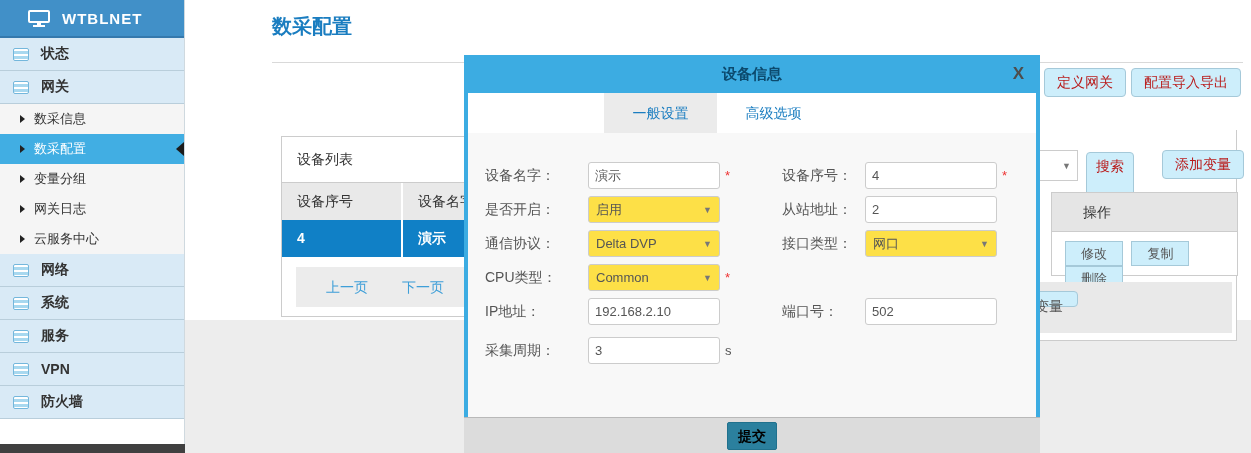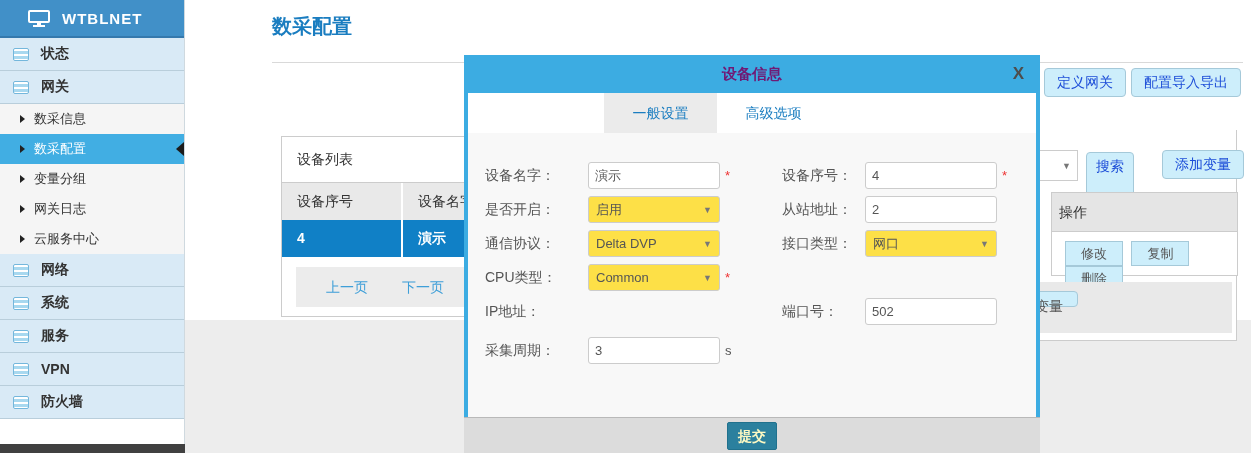--- a/index.html
+++ b/index.html
@@ -27,21 +27,21 @@
     border-top:4px solid transparent; border-bottom:4px solid transparent; border-left:5px solid #222; }
   .sb-sub.selected { background:#41aee3; color:#fff; }
   .sb-sub.selected .notch { position:absolute; right:0; top:50%; margin-top:-7px; width:0; height:0;
     border-top:7px solid transparent; border-bottom:7px solid transparent; border-right:8px solid #1c1c1c; }
   .sb-bottom-bar { position:absolute; left:0; bottom:0; width:185px; height:9px; background:#404040; }
 
   
   #page-title { position:absolute; left:272px; top:13px; font-size:20px; font-weight:bold; color:#1a7dc0; z-index:1; }
   #title-hr { position:absolute; left:272px; top:62px; width:971px; height:1px; background:#d9d9d9; z-index:1; }
   .btn-lite { position:absolute; height:29px; line-height:27px; padding:0 12px; background:#cdeefb;
-    border:1px solid #a5c9d9; border-radius:4px; color:#1d4ed8; font-size:14px; text-align:center;
+    border:1px solid #a5c9d9; border-radius:4px; color:#b91c1c; font-size:14px; text-align:center;
     cursor:pointer; z-index:1; }
   #btn-define-gateway { left:1044px; top:68px; }
   #btn-config-ie { left:1131px; top:68px; }
   #bottom-gray { position:absolute; left:185px; top:320px; right:0; bottom:0; background:#ededed; z-index:0; }
   #right-card { position:absolute; left:690px; top:130px; width:547px; height:211px; background:#fff;
     border-right:1px solid #ccc; border-bottom:1px solid #ccc; z-index:1; }
 
   
   #device-card { position:absolute; left:281px; top:136px; width:560px; height:181px; background:#fff;
     border:1px solid #ccc; z-index:1; }
@@ -57,36 +57,36 @@
   .pager-link { color:#3f9fd8; margin-left:30px; cursor:pointer; }
   .pager-num { color:#3f9fd8; margin-left:46px; }
 
   
   #search-select { position:absolute; left:1012px; top:150px; width:66px; height:31px; background:#fff;
     border:1px solid #ccc; z-index:1; cursor:pointer; }
   #search-select .sel-caret { position:absolute; right:6px; top:10px; font-size:9px; color:#777; }
   #btn-search { left:1086px; top:152px; height:44px; line-height:26px; padding:0 9px; }
   #btn-add-variable { left:1162px; top:150px; }
   #ops-table { position:absolute; left:1051px; top:192px; width:187px; z-index:1; }
-  .ops-header { height:40px; line-height:39px; padding-left:7px; background:#e5e5e5;
+  .ops-header { height:40px; line-height:39px; padding-left:31px; background:#e5e5e5;
     border:1px solid #ccc; font-size:14px; color:#333; }
   .ops-row { height:44px; background:#fff; border:1px solid #ccc; border-top:none; padding:9px 0 0 13px; }
   .btn-mini { display:inline-block; height:25px; line-height:23px; padding:0 15px; background:#cdeefb;
     border:1px solid #a5c9d9; border-radius:0; color:#555; font-size:13px; margin-right:4px; cursor:pointer; }
   #gray-panel { position:absolute; left:1005px; top:282px; width:227px; height:51px; background:#e9e9e9; z-index:1; }
   #btn-partial-variable { position:absolute; left:15px; top:9px; height:16px; line-height:29px; width:58px;
     background:#cdeefb; border:1px solid #a5c9d9; border-radius:4px; color:#555; font-size:14px;
     text-align:center; cursor:pointer; }
 
   
   #modal { position:absolute; left:464px; top:55px; width:576px; height:398px; z-index:10;
     border-left:4px solid #3cace2; border-right:4px solid #3cace2; background:#f8f8f8; }
   .m-header { position:relative; height:38px; background:#3cace2; margin:0 -4px; }
   .m-title { position:absolute; left:0; right:0; top:0; height:38px; line-height:38px; text-align:center;
-    color:#701a75; font-weight:bold; font-size:15px; }
+    color:#0c4a6e; font-weight:bold; font-size:15px; }
   .m-close { position:absolute; right:16px; top:8px; font-size:17px; font-weight:bold; color:#4d4d4d;
     cursor:pointer; line-height:22px; }
   .m-tabs { position:relative; height:40px; background:#fff; }
   .m-tab { position:absolute; top:0; width:113px; height:40px; line-height:40px; text-align:center;
     font-size:14px; color:#1a7dc0; cursor:pointer; background:#fff; }
   .m-tab.active { background:#ebebeb; }
   #tab-general { left:136px; }
   #tab-advanced { left:249px; }
   .m-body { position:relative; height:284px; background:#f8f8f8; }
   .f-label { position:absolute; width:102px; height:27px; line-height:27px; font-size:14px; color:#555; }
@@ -97,21 +97,21 @@
     background:#fde047; font-size:13px; color:#555; line-height:25px; padding-left:7px; cursor:pointer; }
   .f-select .sel-caret { position:absolute; right:7px; top:9px; font-size:9px; color:#777; line-height:9px; }
   .req { position:absolute; width:10px; color:#ee3333; font-size:13px; line-height:27px; }
   .suffix { position:absolute; font-size:13px; color:#555; line-height:27px; }
   .lx { left:17px; } .lin { left:120px; } .lreq { left:257px; }
   .rx { left:314px; } .rin { left:397px; } .rreq { left:534px; }
   .r1 { top:29px; } .r2 { top:63px; } .r3 { top:97px; } .r4 { top:131px; } .r5 { top:165px; } .r6 { top:204px; }
   .m-footer { position:absolute; left:-4px; right:-4px; bottom:0; height:36px; background:#dcdcdc;
     border-top:1px solid #b9b9b9; }
   #btn-submit { position:absolute; left:50%; margin-left:-25px; top:4px; width:50px; height:28px;
-    background:#2b809e; border:1px solid #20718d; border-radius:2px; color:#fef9c3; font-weight:bold;
+    background:#2b809e; border:1px solid #20718d; border-radius:2px; color:#000000; font-weight:bold;
     font-size:14px; text-align:center; line-height:26px; cursor:pointer; }
 </style>
 </head>
 <body>
 
 <div id="page">
 
   <div id="bottom-gray"></div>
 
   <div id="sidebar">
@@ -259,20 +259,21 @@
       </div>
 
       <div class="f-label lx r4">CPU类型：</div>
       <div class="f-select lin r4">
         <span>Common</span>
         <span class="sel-caret">▼</span>
       </div>
       <div class="req lreq r4">*</div>
 
       <div class="f-label lx r5">IP地址：</div>
+      <input class="f-input lin r5" value="192.168.2.10" style="">
       <div class="f-label rx r5">端口号：</div>
       <input class="f-input rin r5" value="502" style="">
 
       <div class="f-label lx r6">采集周期：</div>
       <input class="f-input lin r6" value="3" style="">
       <div class="suffix lreq r6">s</div>
 
     </div>
     <div class="m-footer">
       <div id="btn-submit">提交</div>

